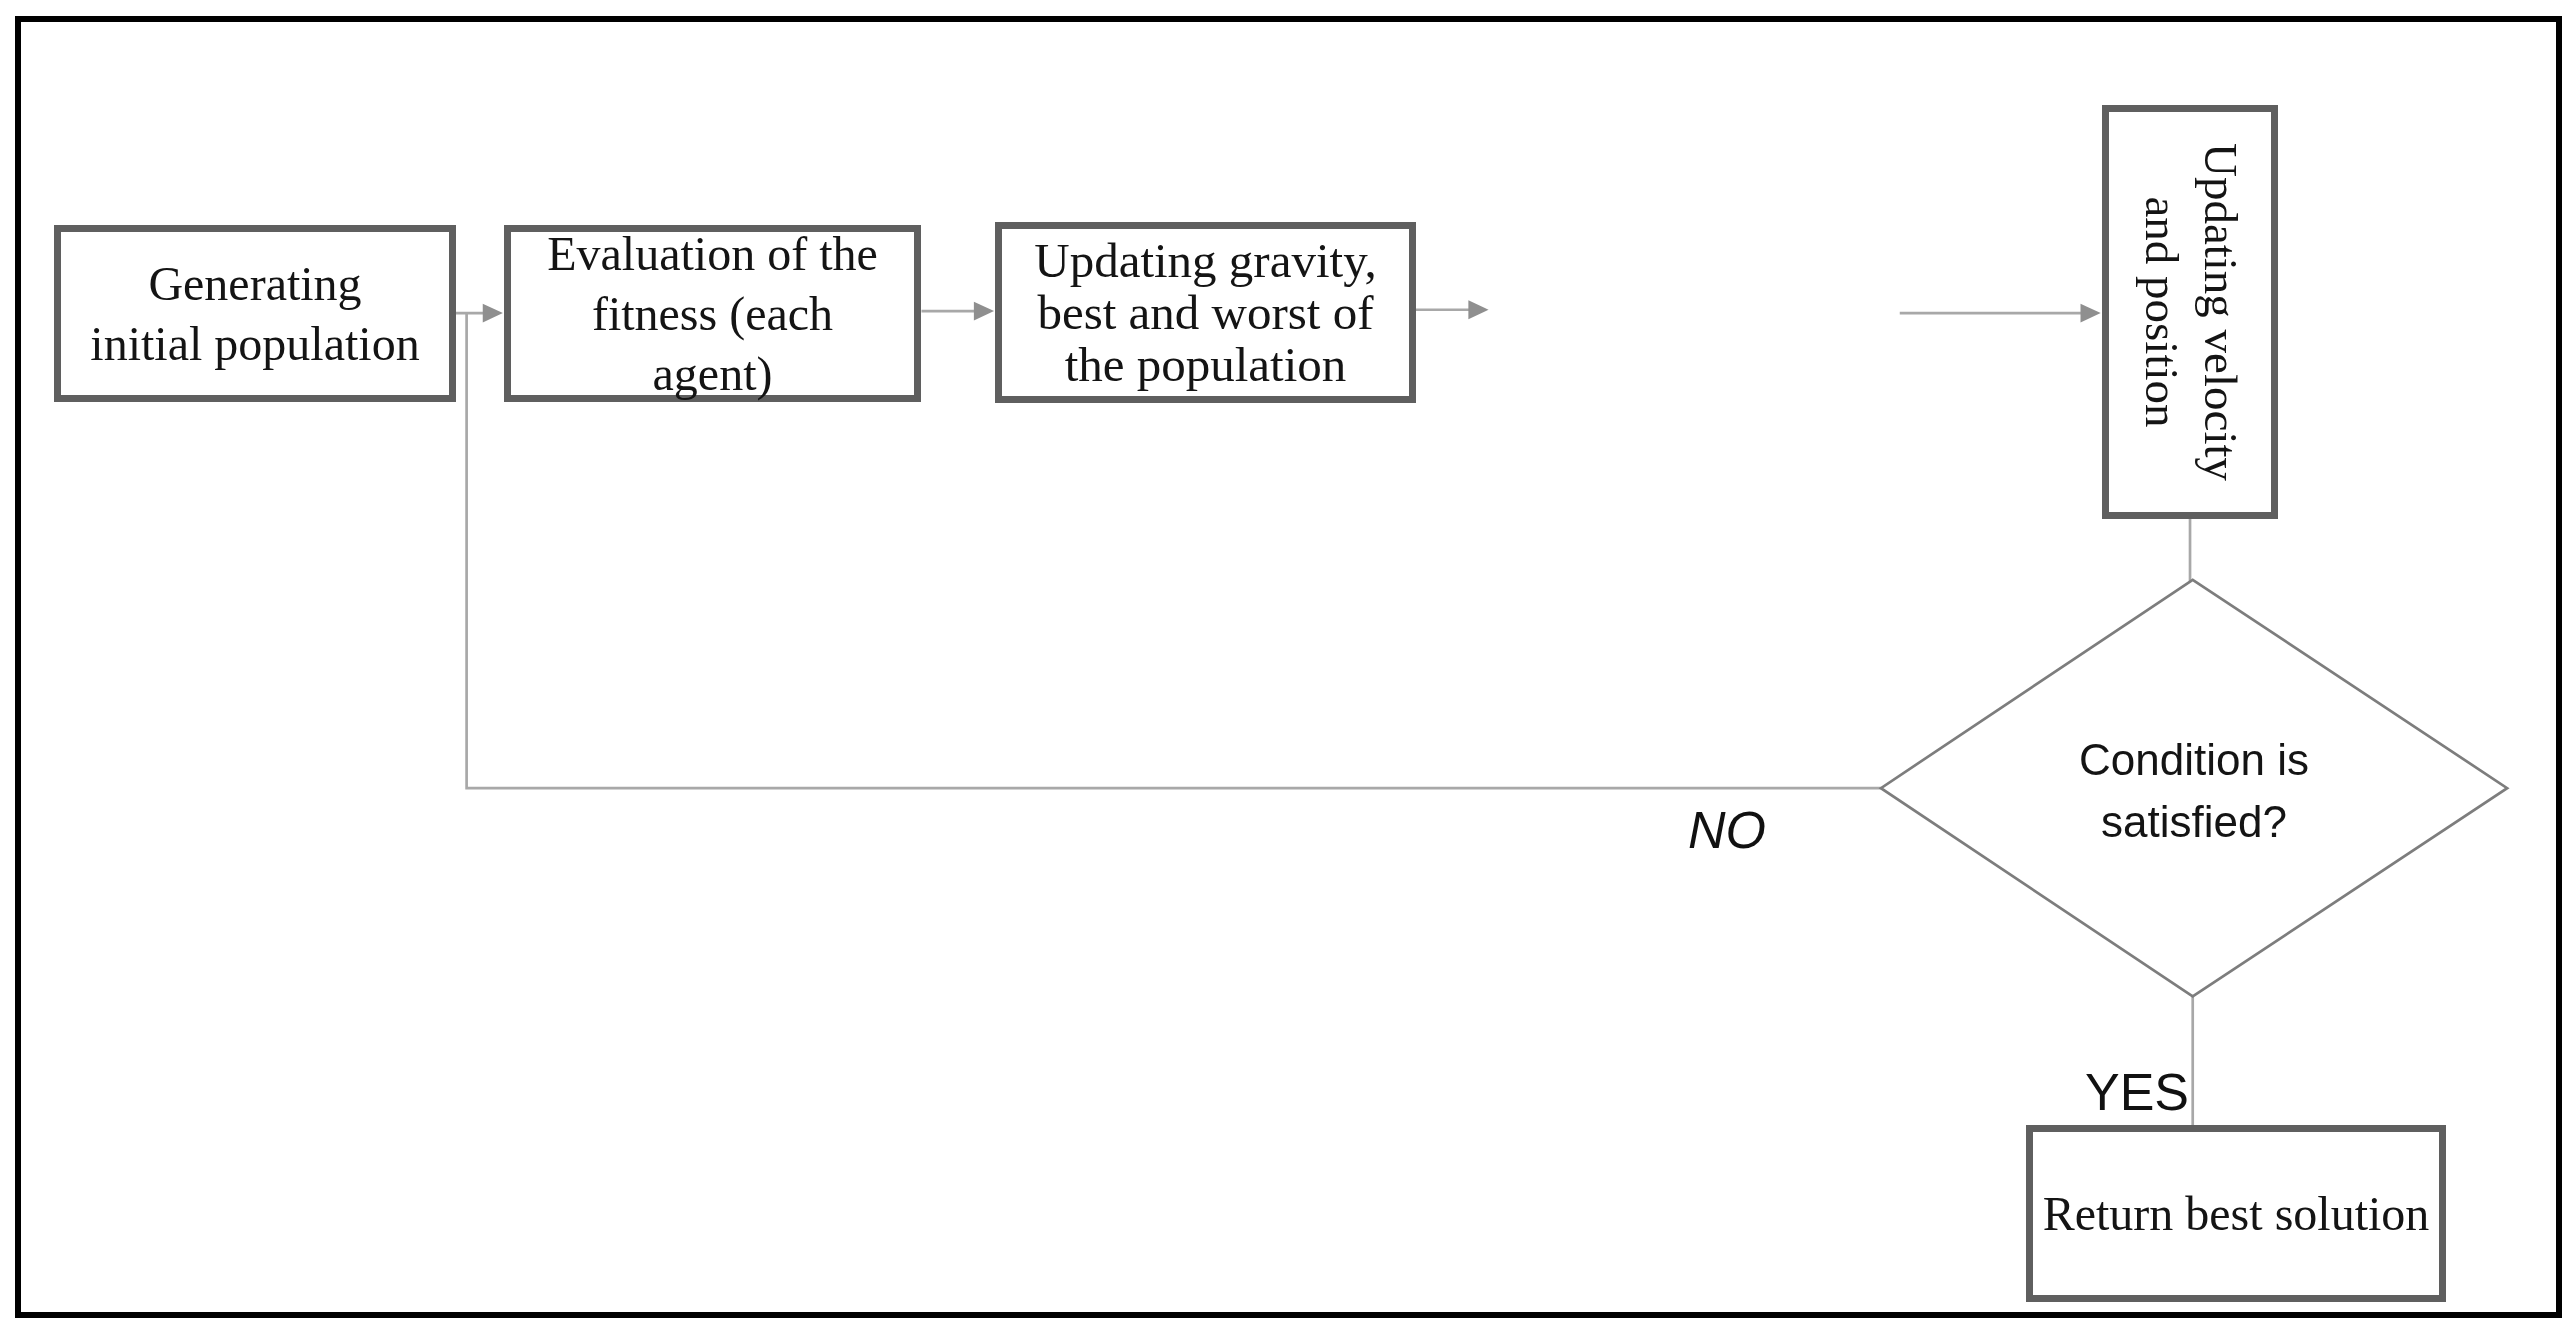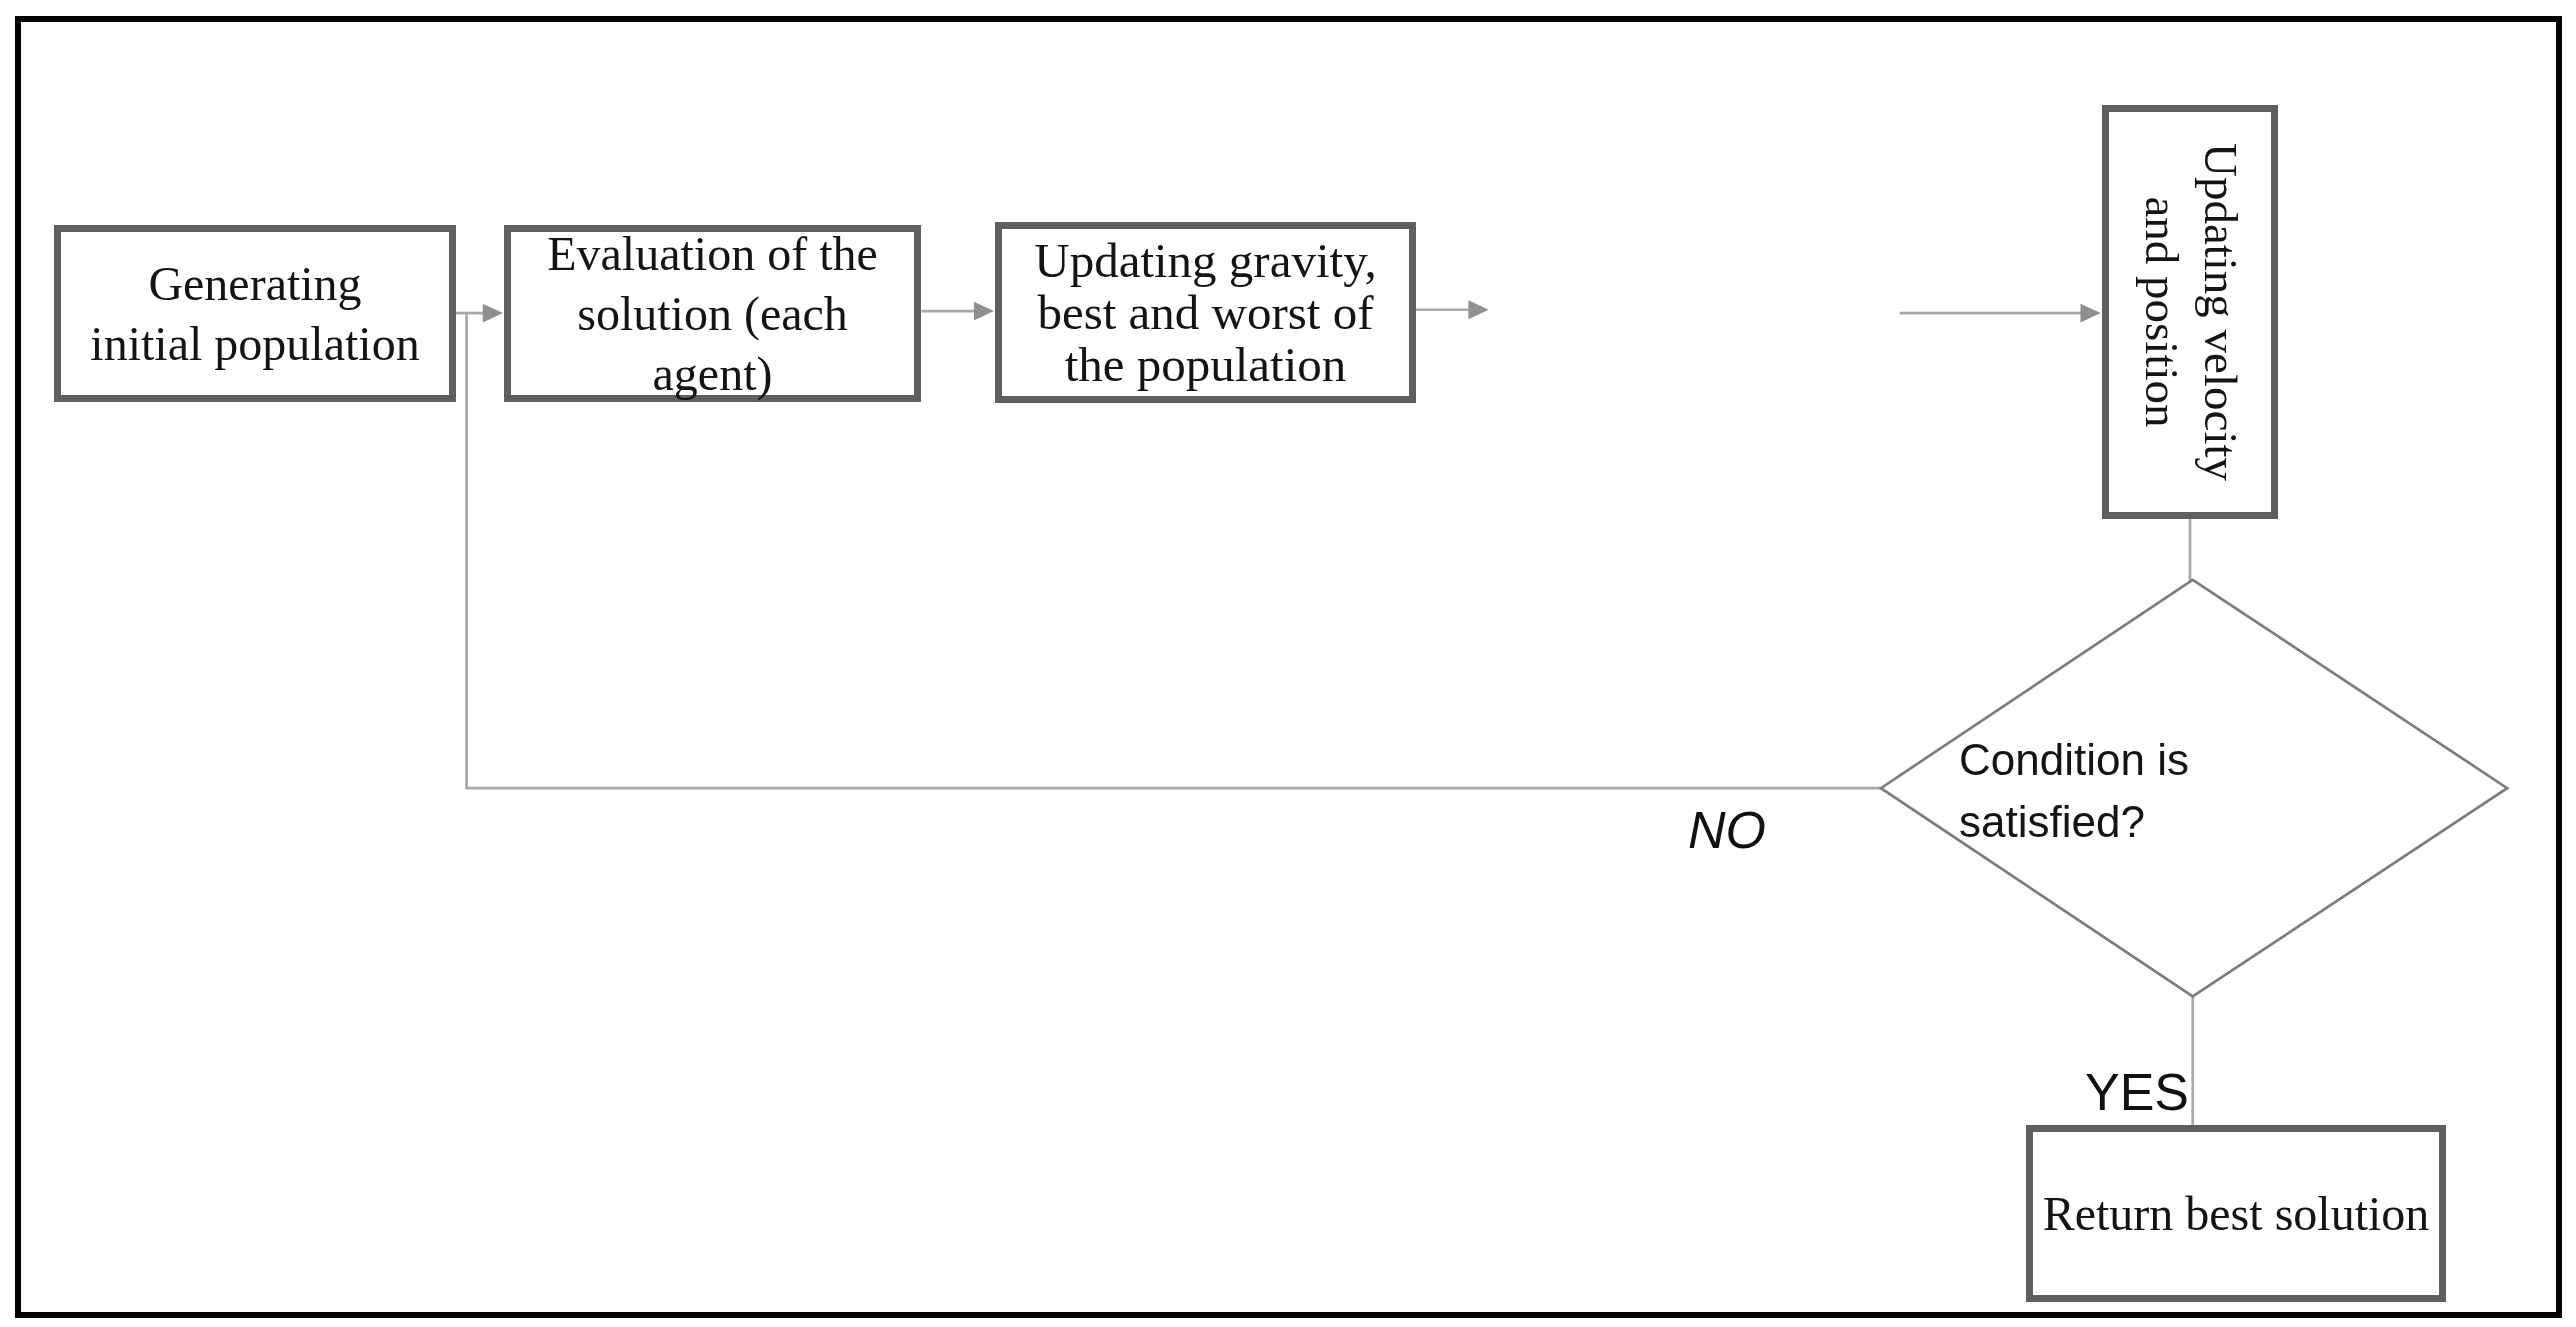--- a/index.html
+++ b/index.html
@@ -47,21 +47,21 @@
     width: 403px;
     transform: rotate(90deg);
     flex: none;
   }
   #node-return     { left: 1986px; top: 1125px; width: 420px; height: 177px; font-size: 48px; line-height: 58px; margin-left: 40px; }
 
   #decision-label {
     position: absolute;
     left: 1959px; top: 729px;
     width: 470px;
-    text-align: left;
+    text-align: center;
     font-family: "Liberation Sans", sans-serif;
     font-size: 44px;
     line-height: 62px;
     white-space: pre-line;
   }
   .branch-label {
     position: absolute;
     font-family: "Liberation Sans", sans-serif;
     font-size: 52px;
     line-height: 1;
@@ -100,21 +100,21 @@
 
   <div id="frame"></div>
 
   <div class="node" id="node-generate">
     <div class="node-label">Generating
 initial population</div>
   </div>
 
   <div class="node" id="node-evaluate">
     <div class="node-label">Evaluation of the
-solution (each
+fitness (each
 agent)</div>
   </div>
 
   <div class="node" id="node-gravity">
     <div class="node-label">Updating gravity,
 best and worst of
 the population</div>
   </div>
 
 

